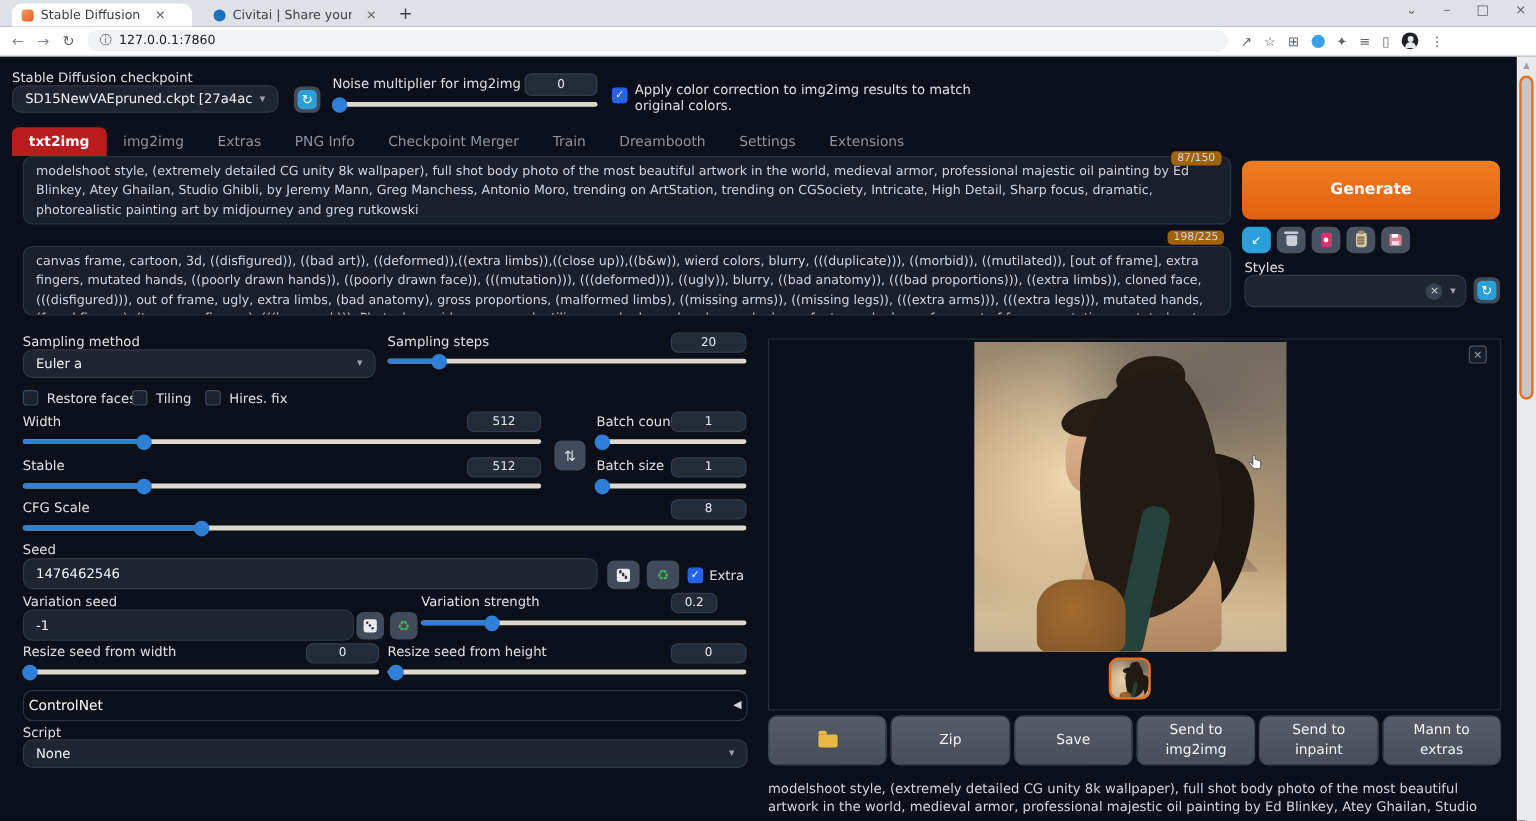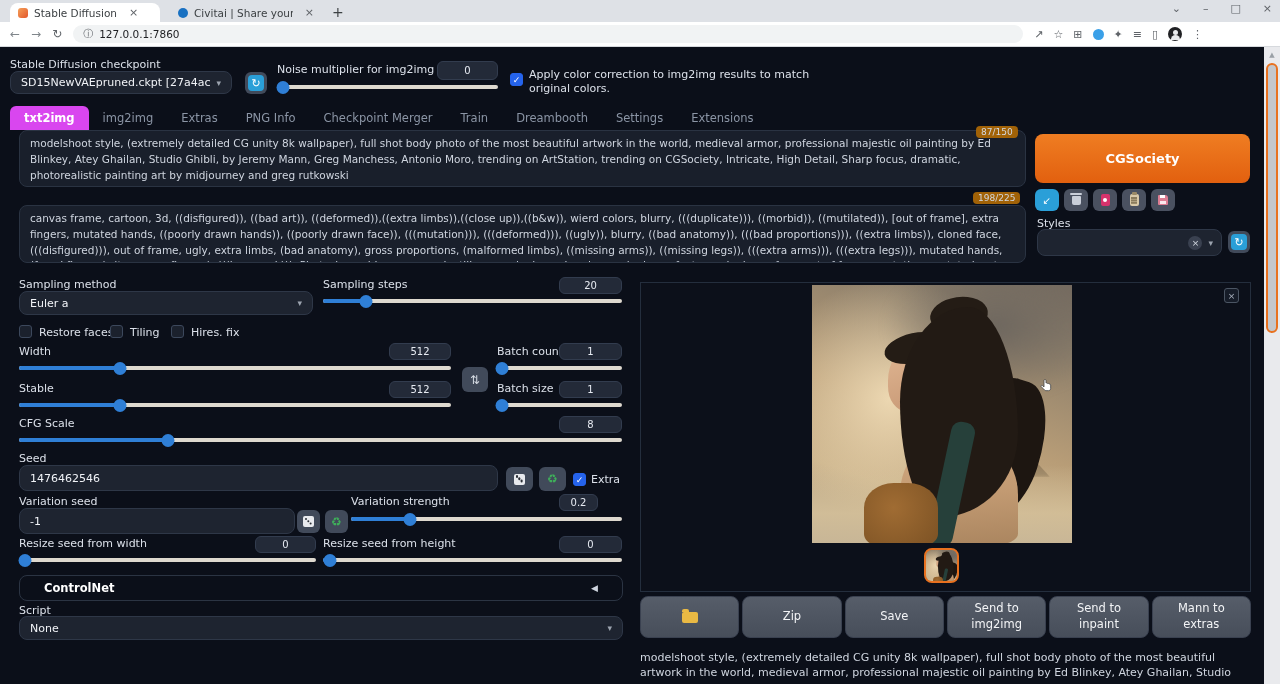--- a/index.html
+++ b/index.html
@@ -50,21 +50,21 @@
   .die { width:11px; height:11px; background:#e8eaee; border-radius:2px; position:relative; }
   .die::before { content:""; position:absolute; width:2.4px; height:2.4px; border-radius:50%; background:#2b2f36; top:1.8px; left:1.8px; box-shadow:4.6px 4.6px 0 #2b2f36, 2.3px 2.3px 0 #2b2f36; }
   .recy { color:#3fae5a; font-size:12px; }
 
   
   .ckpt-refresh-inner, .styles-refresh-inner { width:16px; height:16px; background:#2a9fd8; border-radius:4px; display:flex; align-items:center; justify-content:center; }
 
   
   .navtabs { position:absolute; left:10px; top:106px; display:flex; align-items:flex-end; height:24px; }
   .navtab { color:#8b95a5; font-size:11.5px; padding:5px 14px; }
-  .navtab.active { color:#fff; font-weight:bold; background:#d946ef; border-radius:6px 6px 0 0; }
+  .navtab.active { color:#fff; font-weight:bold; background:#b91c1c; border-radius:6px 6px 0 0; }
 
   
   .ta { position:absolute; background:#191f2b; border:1px solid #2a3342; border-radius:8px; color:#cfd5df; font-size:10.5px; line-height:1.5; padding:5px 10px; overflow:hidden; }
   .counter { position:absolute; background:#a16207; border-radius:4px; color:#d3d8e0; font-size:9px; padding:1px 5px; z-index:3; }
 
   
   .genbtn { position:absolute; left:1035px; top:134px; width:215px; height:49px; background:linear-gradient(#ef7d22,#e2600f); border-radius:8px; color:#fff; font-weight:bold; font-size:13px; display:flex; align-items:center; justify-content:center; }
   .iconrow { position:absolute; left:1035px; top:189px; display:flex; gap:5px; }
   .ibtn { width:24px; height:22px; border-radius:6px; background:#4a5160; display:flex; align-items:center; justify-content:center; position:relative; }
   .ibtn.blue { background:#2a9fd8; color:#fff; font-size:10px; }
@@ -75,21 +75,21 @@
   .clipico { width:9px; height:12px; background:#d9c9a8; border-radius:2px; position:relative; }
   .clipico::before { content:""; position:absolute; left:2px; top:-1.6px; width:5px; height:2.6px; background:#9b8a67; border-radius:1px; }
   .clipico::after { content:""; position:absolute; left:1.6px; top:3.4px; width:5.8px; height:1.2px; background:#8b7c5d; box-shadow:0 2.4px 0 #8b7c5d, 0 4.8px 0 #8b7c5d; }
   .flopico { width:10px; height:10px; background:#dd7e93; border-radius:1px 3px 1px 1px; position:relative; }
   .flopico::before { content:""; position:absolute; left:2.4px; top:0; width:5px; height:3.4px; background:#fff; }
   .flopico::after { content:""; position:absolute; left:1.8px; bottom:0.8px; width:6.4px; height:3.4px; background:#fbe9ed; }
   .stylesdd { position:absolute; left:1037px; top:229px; width:185px; height:27px; background:#1e2430; border:1px solid #2e3747; border-radius:8px; display:flex; align-items:center; padding:0 8px; }
   .xcirc { width:14px; height:14px; background:#3a4150; border-radius:50%; color:#d3d8e0; font-size:9px; display:flex; align-items:center; justify-content:center; margin-left:auto; }
 
   
-  .cnl { position:absolute; left:19px; top:575px; width:604px; height:26px; border:1px solid #2b3443; border-radius:8px; display:flex; align-items:center; padding:0 24px; color:#fff; font-size:11.5px; font-weight:bold;justify-content:space-between; }
+  .cnl { position:absolute; left:19px; top:575px; width:604px; height:26px; border:1px solid #2b3443; border-radius:8px; display:flex; align-items:center; padding:0 4px; color:#fff; font-size:11.5px; font-weight:normal;justify-content:space-between; }
   .cnl .arr { margin-left:auto; color:#cfd5df; font-size:9px; }
 
   
   .outpanel { position:absolute; left:640px; top:282px; width:611px; height:310px; border:1px solid #242e3d; background:#0c101a; }
   .xbtn { position:absolute; left:1224px; top:288px; width:15px; height:15px; border:1px solid #4b5563; border-radius:3px; color:#aab2bf; font-size:9px; display:flex; align-items:center; justify-content:center; background:#161c28; z-index:4; }
   .artwork { position:relative; width:260px; height:258px; overflow:hidden;
     background: radial-gradient(circle at 30% 44%, rgba(242,222,184,0.9) 0%, rgba(242,222,184,0) 52%),
                 linear-gradient(200deg,#756b60 0%,#8d7f6b 18%,#b89d77 52%,#c9b189 76%,#b4a48b 100%); }
   .aw-cloud { position:absolute; right:-40px; top:-34px; width:230px; height:150px; background:radial-gradient(ellipse at center,#6e675f 0%,rgba(110,103,95,0) 70%); filter:blur(5px); }
   .aw-peak { position:absolute; background:#6e5c43; filter:blur(1.5px); opacity:.8; }
@@ -199,21 +199,21 @@
     <span class="navtab">Dreambooth</span>
     <span class="navtab">Settings</span>
     <span class="navtab">Extensions</span>
   </div>
 
   <div class="counter" style="left:976px;top:126px;">87/150</div>
   <div class="ta" style="left:19px;top:130px;width:1007px;height:57px;">modelshoot style, (extremely detailed CG unity 8k wallpaper), full shot body photo of the most beautiful artwork in the world, medieval armor, professional majestic oil painting by Ed Blinkey, Atey Ghailan, Studio Ghibli, by Jeremy Mann, Greg Manchess, Antonio Moro, trending on ArtStation, trending on CGSociety, Intricate, High Detail, Sharp focus, dramatic, photorealistic painting art by midjourney and greg rutkowski</div>
   <div class="counter" style="left:973px;top:192px;">198/225</div>
   <div class="ta" style="left:19px;top:205px;width:1007px;height:58px;">canvas frame, cartoon, 3d, ((disfigured)), ((bad art)), ((deformed)),((extra limbs)),((close up)),((b&amp;w)), wierd colors, blurry, (((duplicate))), ((morbid)), ((mutilated)), [out of frame], extra fingers, mutated hands, ((poorly drawn hands)), ((poorly drawn face)), (((mutation))), (((deformed))), ((ugly)), blurry, ((bad anatomy)), (((bad proportions))), ((extra limbs)), cloned face, (((disfigured))), out of frame, ugly, extra limbs, (bad anatomy), gross proportions, (malformed limbs), ((missing arms)), ((missing legs)), (((extra arms))), (((extra legs))), mutated hands, (fused fingers), (too many fingers), (((long neck))), Photoshop, video game, ugly, tiling, poorly drawn hands, poorly drawn feet, poorly drawn face, out of frame, mutation, mutated, extra limbs, extra legs, extra arms, disfigured, deformed, cross-eye, body out of frame, blurry, bad art, bad anatomy, 3d render</div>
 
-  <div class="genbtn">CGSociety</div>
+  <div class="genbtn">Generate</div>
   <div class="iconrow">
     <div class="ibtn blue">
         <span>↙</span>
       </div>
     <div class="ibtn">
         <span class="trash"></span>
       </div>
     <div class="ibtn">
         <span class="cardico"></span>
       </div>

